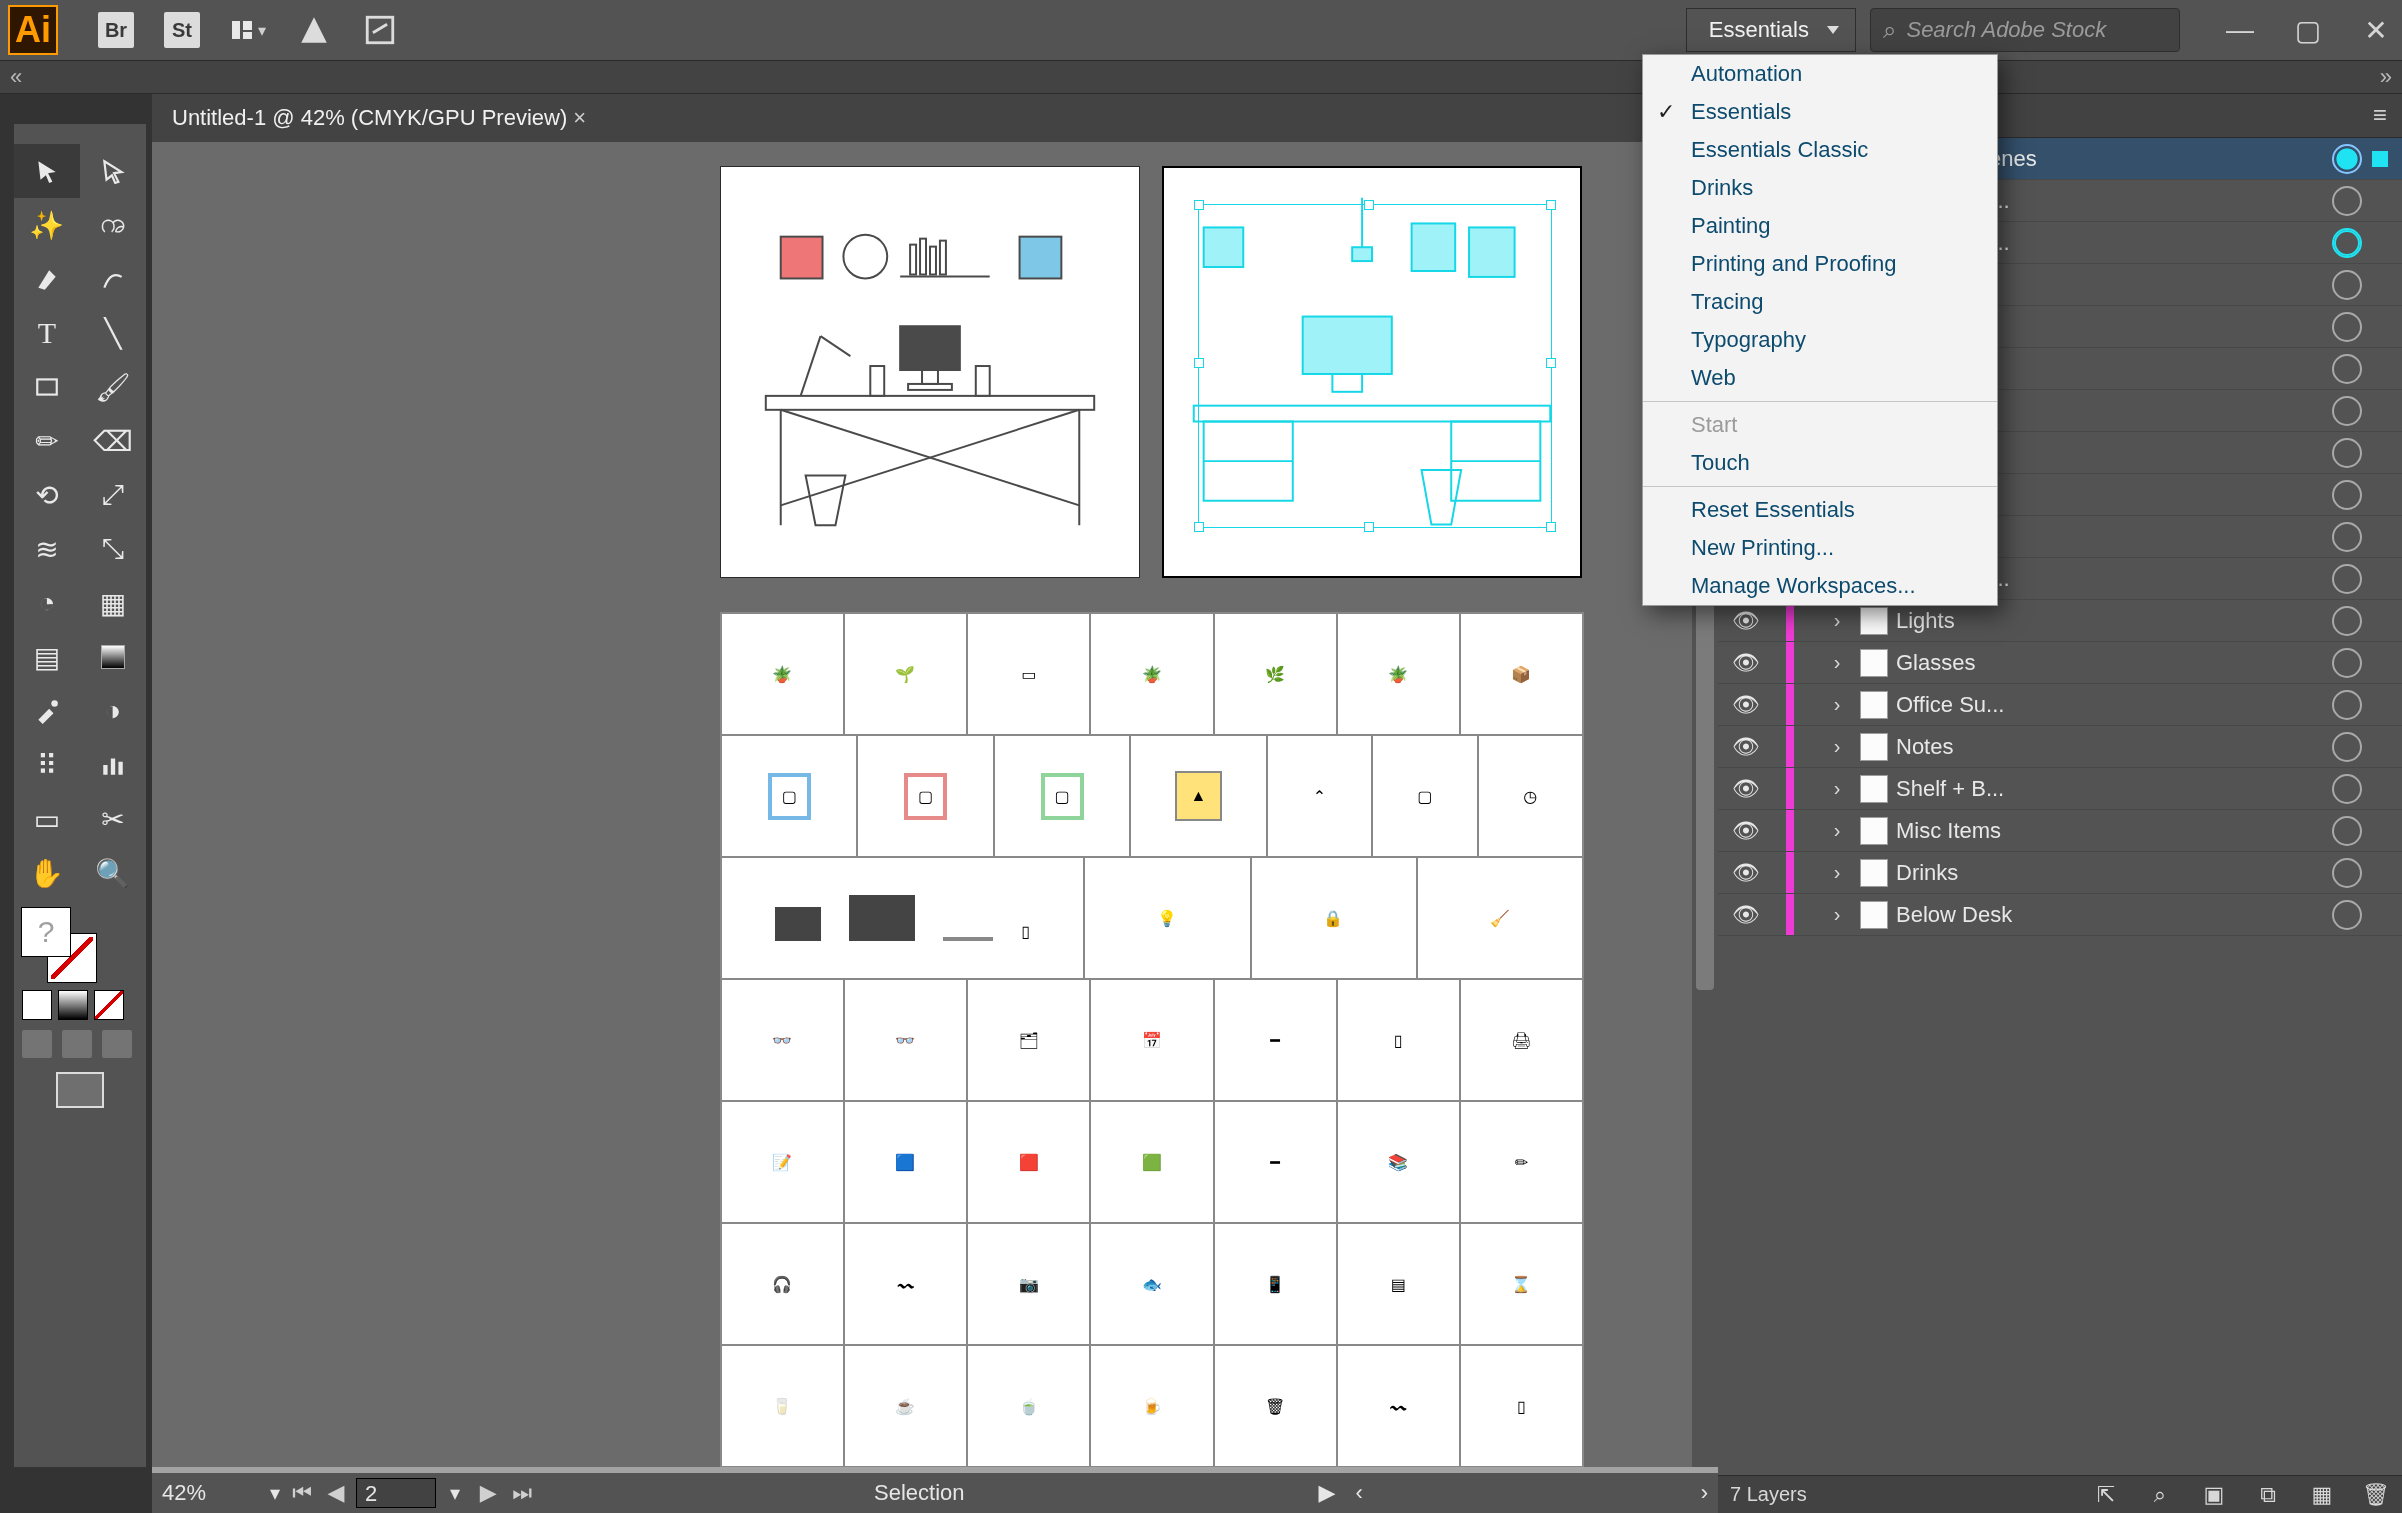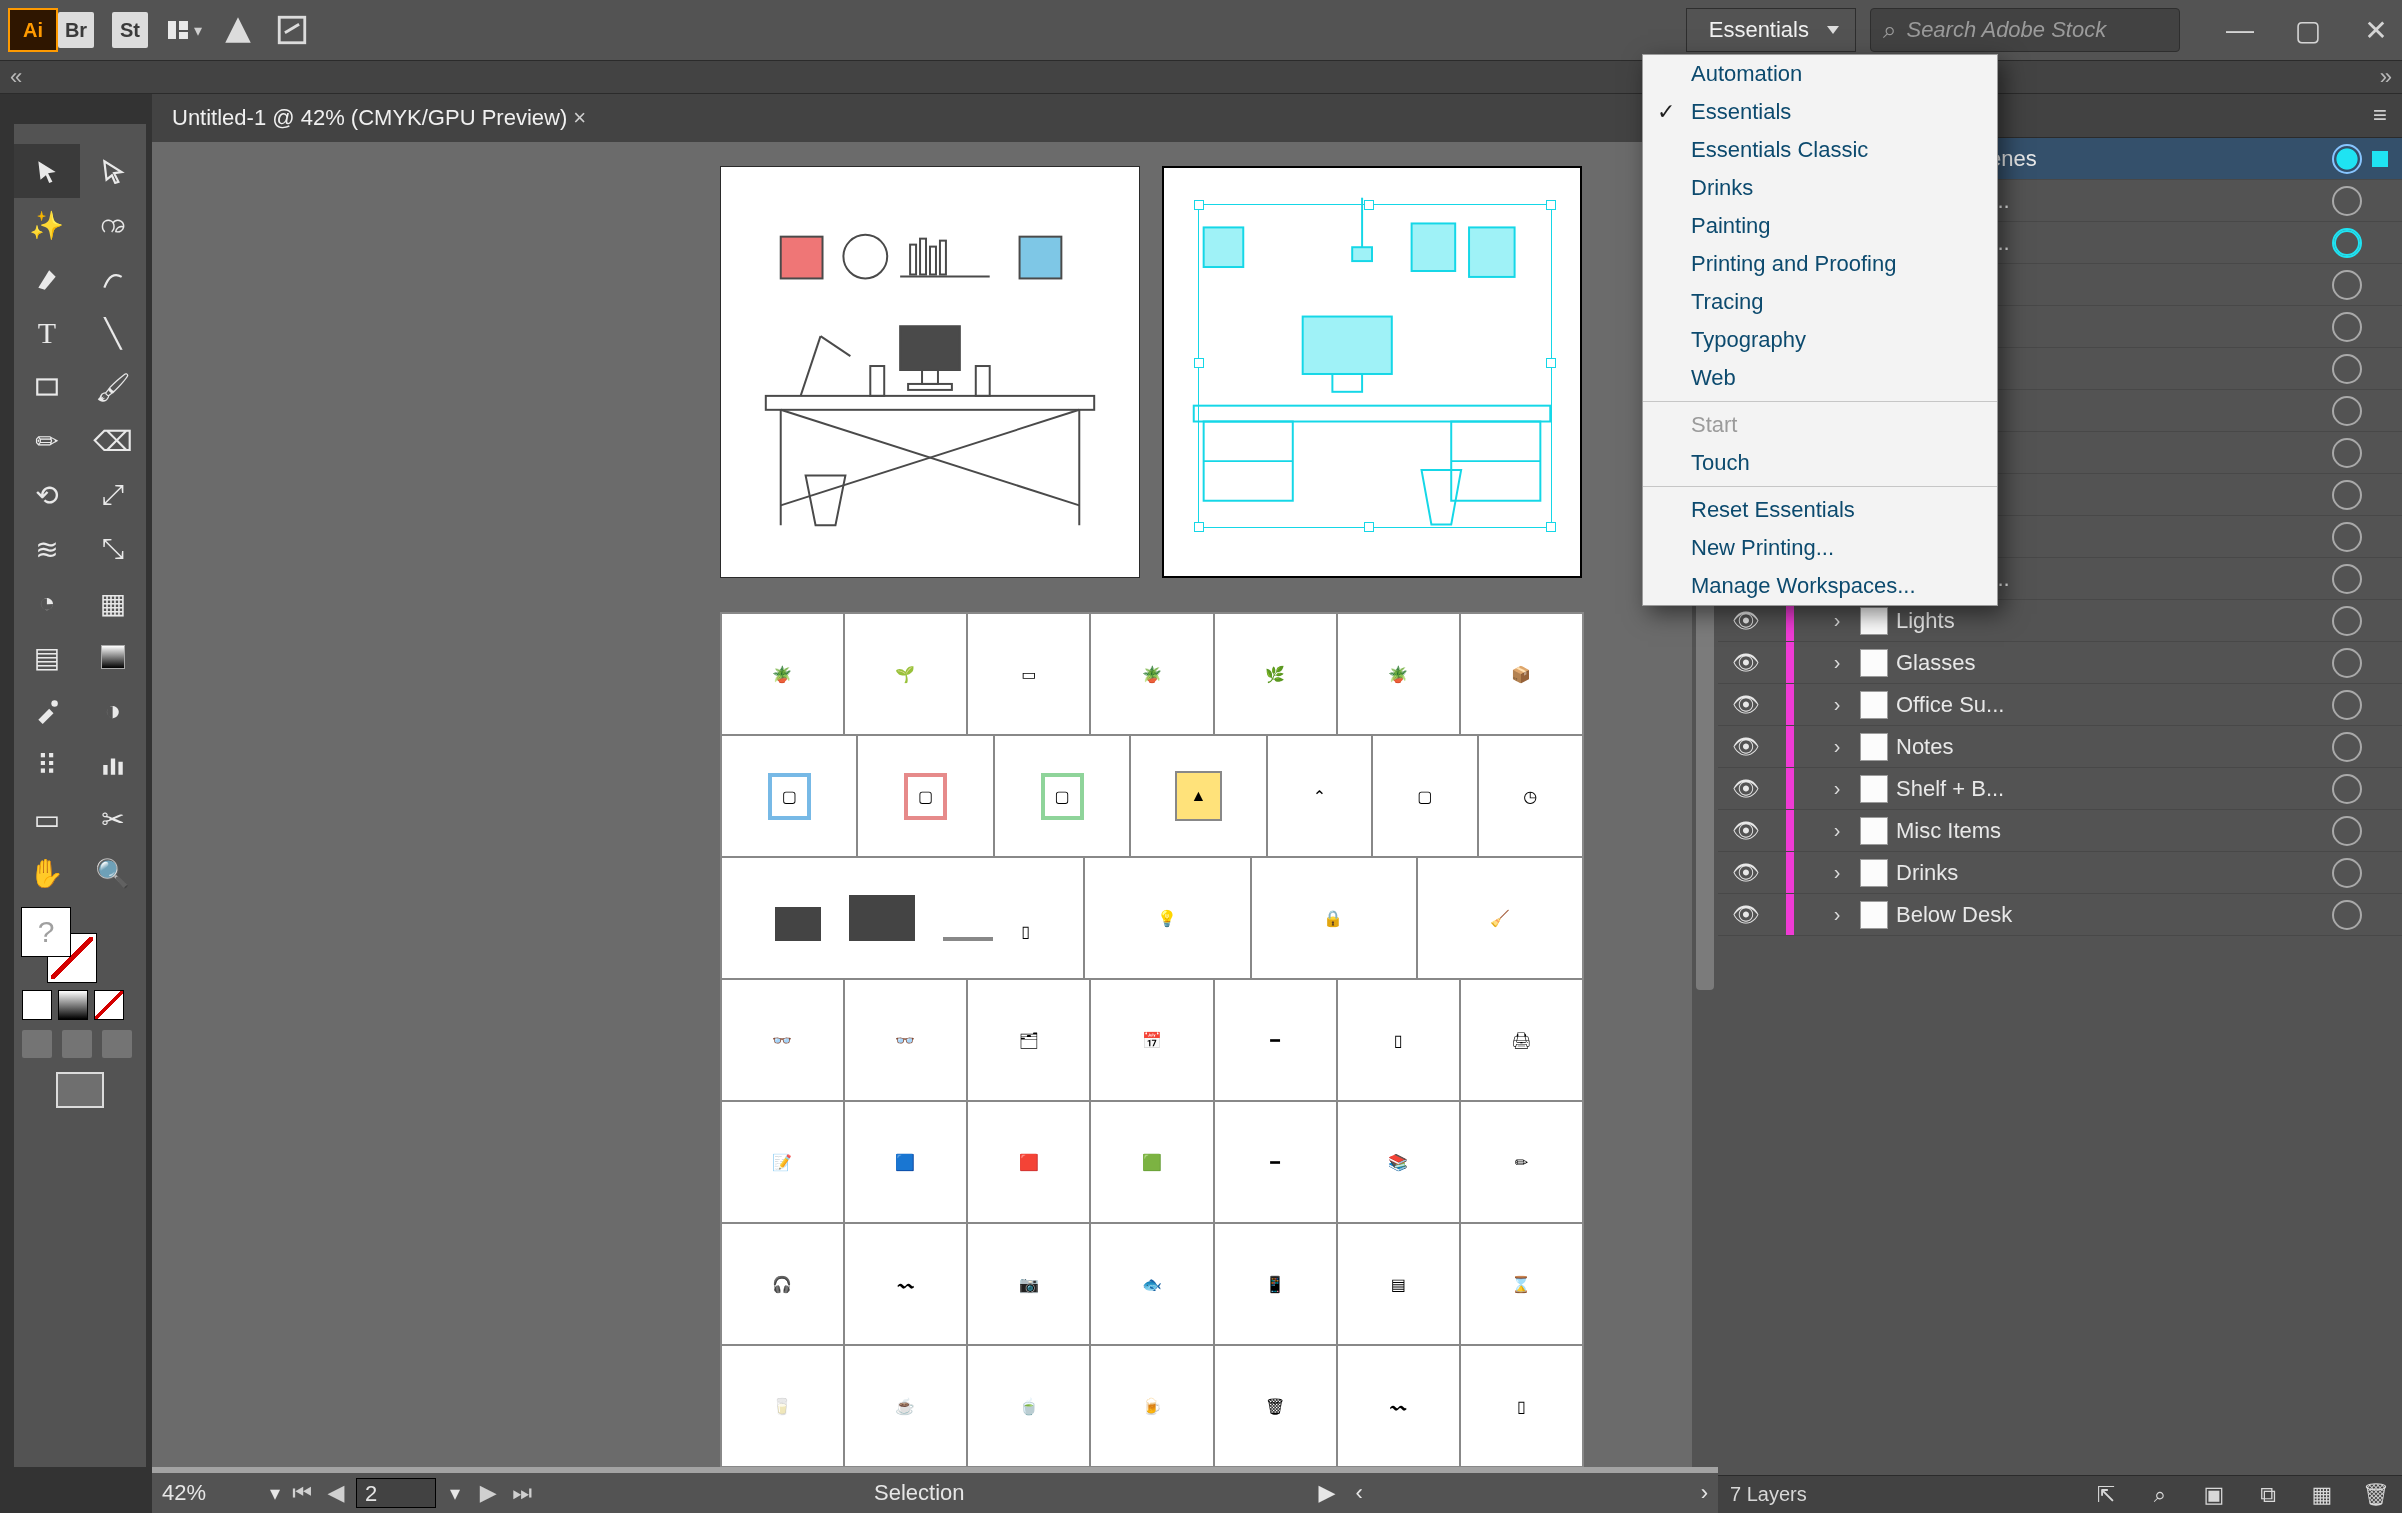--- a/index.html
+++ b/index.html
@@ -1,26 +1,26 @@
 <!DOCTYPE html>
 <html><head>
 <meta charset="utf-8">
 <style>
 * { margin: 0; padding: 0; box-sizing: border-box; font-family: "Segoe UI", Arial, sans-serif; -webkit-user-select: none; user-select: none; }
 html, body { width: 2402px; height: 1513px; background:#333333; overflow:hidden; }
 
 
 .topbar { position:absolute; left:0; top:0; right:0; height:60px; background:#535353;
           display:flex; align-items:center; }
-.ai-logo { width:50px; height:44px; margin-left:8px; background:#2f1600;
-           border:2px solid #ff9a00; color:#ff9a00; font-weight:700; font-size:20px;
+.ai-logo { width:50px; height:50px; margin-left:8px; background:#2f1600;
+           border:2px solid #ff9a00; color:#ff9a00; font-weight:700; font-size:36px;
            display:flex; align-items:center; justify-content:center; }
 .menu-bar { display:flex; gap:4px; margin-left:20px; }
 .menu-bar span { color:#e7e7e7; font-size:24px; padding:6px 18px; cursor:default; }
-.top-icons { display:flex; gap:18px; }
+.top-icons { display:flex; gap:30px; margin-left:40px; }
 .ticon { width:36px; height:36px; display:flex; align-items:center; justify-content:center;
          color:#cfcfcf; font-size:24px; }
 
 .top-right { position:absolute; right:0; top:0; height:60px; display:flex; align-items:center; gap:14px; padding-right:8px; }
 .workspace-btn { height:44px; padding:0 46px 0 22px; background:#535353; border:1px solid #2e2e2e;
                  color:#f1f1f1; font-size:22px; display:flex; align-items:center; position:relative; }
 .workspace-btn::after { content:""; position:absolute; right:16px; top:50%;
                         width:0;height:0;border-left:6px solid transparent;border-right:6px solid transparent;
                         border-top:8px solid #ddd; transform:translateY(-50%); }
 .search-box { width:310px; height:44px; background:#424242; border:1px solid #2e2e2e;

